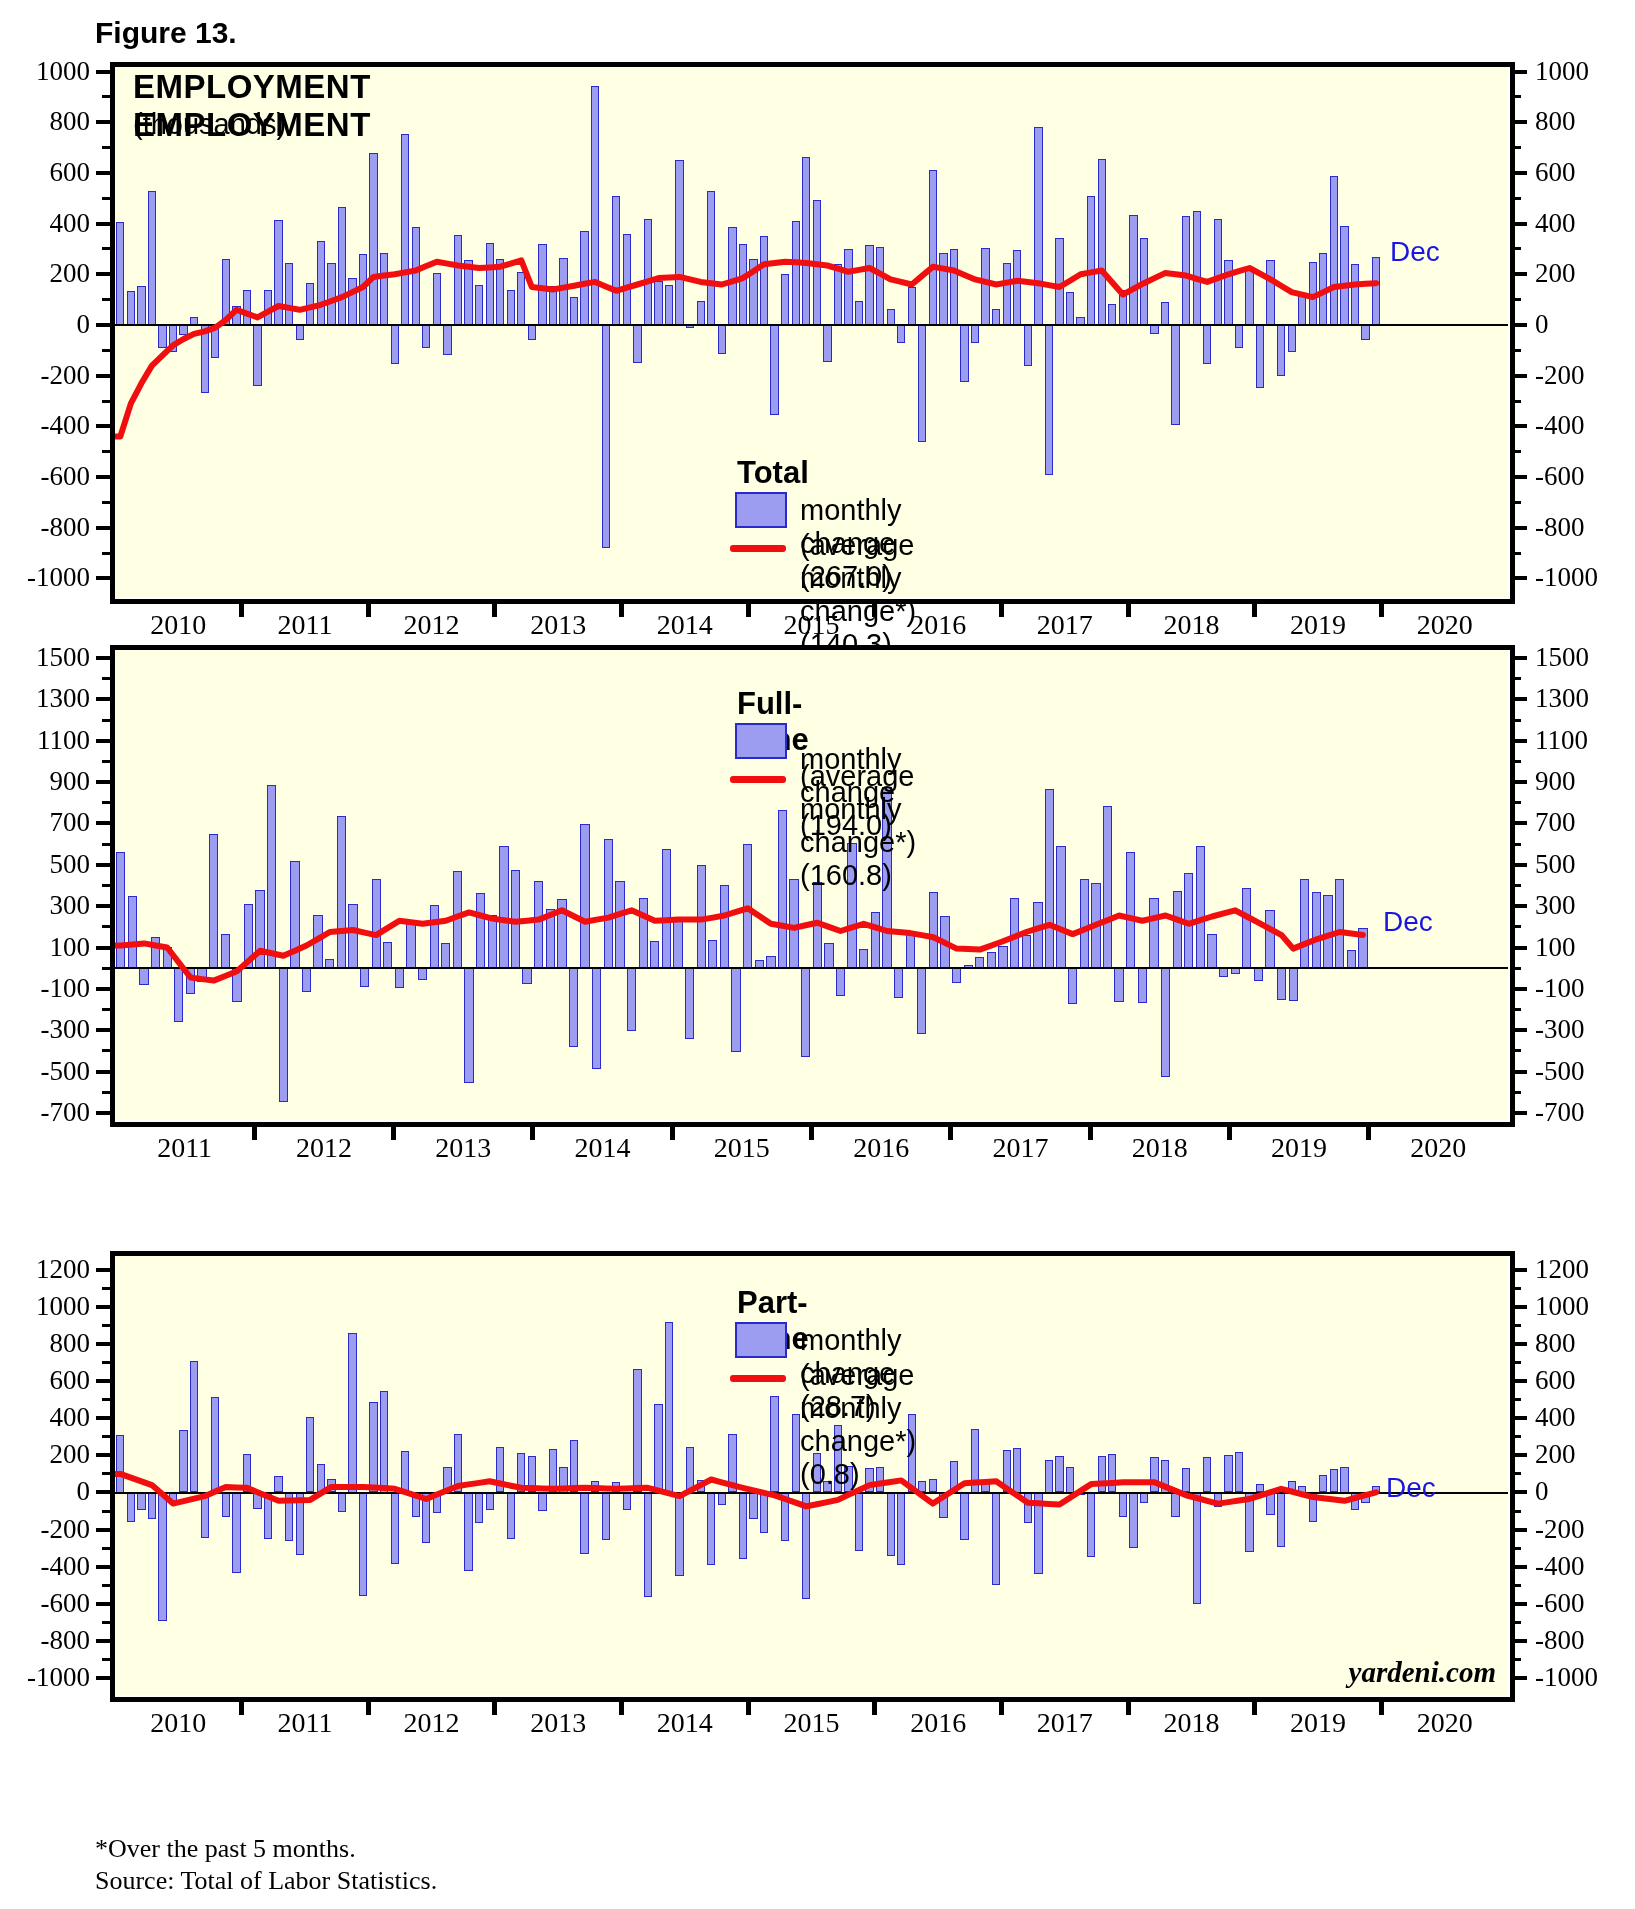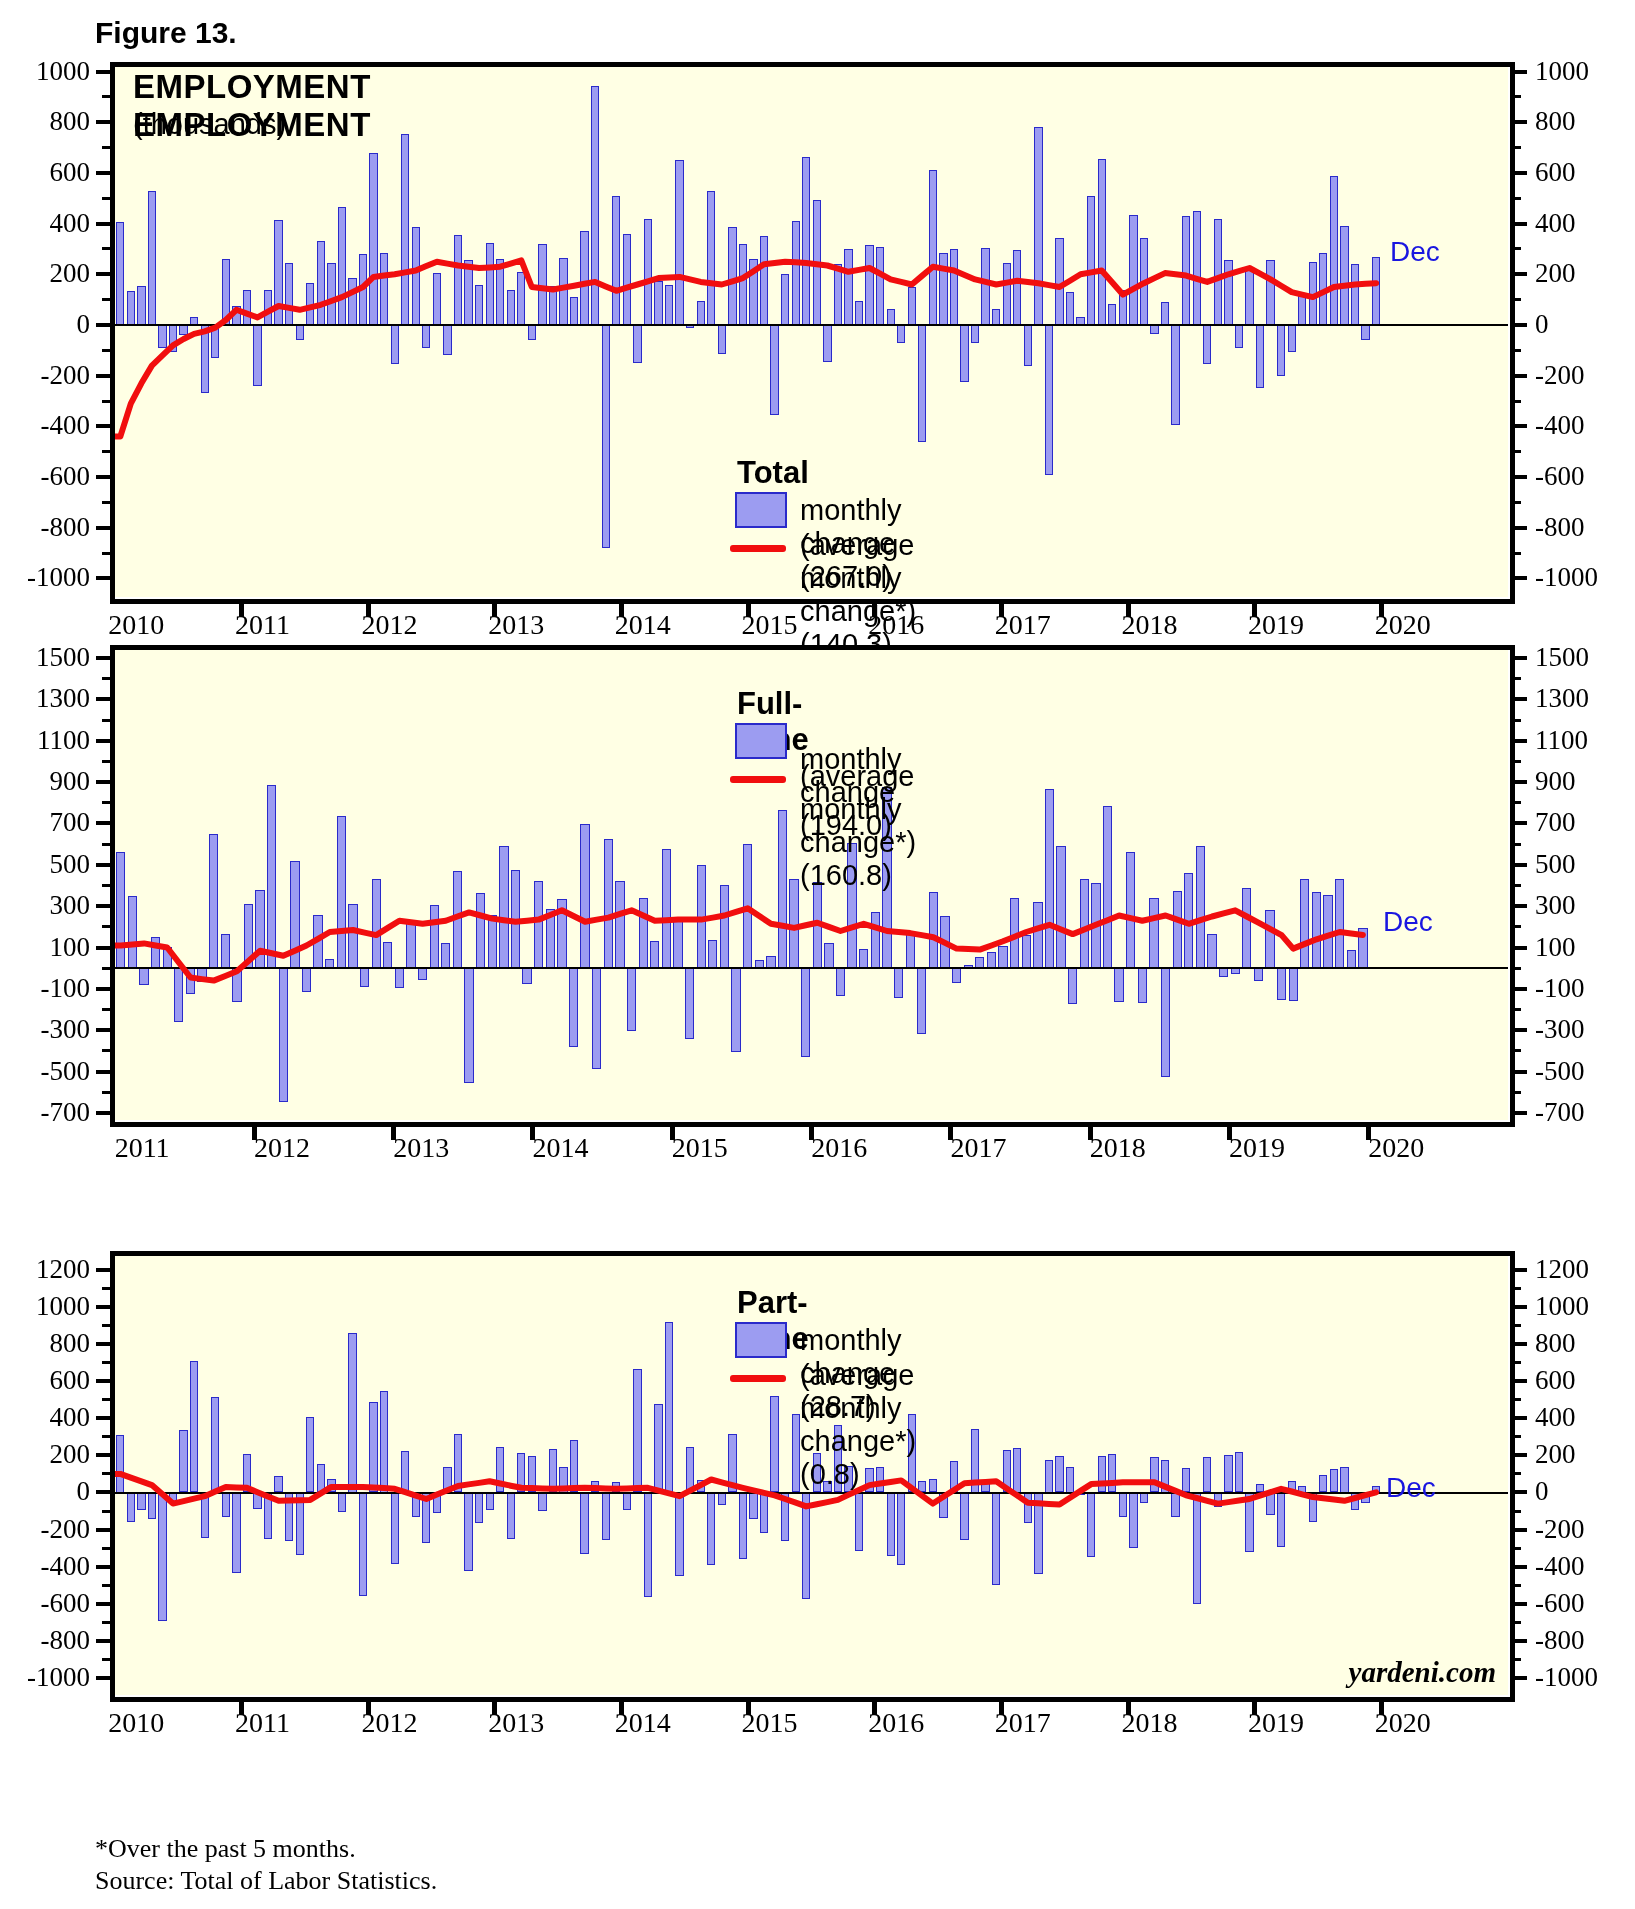--- a/index.html
+++ b/index.html
@@ -8,21 +8,21 @@
   .abs{position:absolute;}
   .fig-label{font-weight:bold;font-size:30px;}
   .plot-bg{background:#FFFFE4;}
   .frame{border:5px solid #000;pointer-events:none;}
   .bar{position:absolute;background:#9C9CF1;border:1px solid #2A2ACA;box-sizing:border-box;}
   .zero-line{position:absolute;background:#000;height:2px;}
   .ytick,.xtick{position:absolute;background:#000;}
   .ylab{position:absolute;font-family:"Liberation Serif", serif;font-size:27px;line-height:27px;}
   .ylab.left{width:82px;text-align:right;}
   .ylab.right{width:96px;text-align:left;}
-  .yearlab{position:absolute;font-family:"Liberation Serif", serif;font-size:28px;width:140px;text-align:left;}
+  .yearlab{position:absolute;font-family:"Liberation Serif", serif;font-size:28px;width:140px;text-align:center;}
   .chart-title{font-weight:bold;font-size:33px;letter-spacing:0.5px;}
   .chart-sub{font-size:29px;}
   .leg-title{font-weight:bold;font-size:31px;}
   .leg-label{font-size:29px;}
   .leg-swatch{background:#9C9CF1;border:2px solid #2A2ACA;width:48px;height:32px;}
   .leg-line{background:#F10E0E;width:56px;height:7px;border-radius:3px;margin-top:12px;}
   .dec-label{font-size:28px;color:#1A16E0;}
   .footnote{font-family:"Liberation Serif", serif;font-size:26px;}
   .watermark{font-family:"Liberation Serif", serif;font-weight:bold;font-style:italic;
              font-size:29px;text-align:right;}

